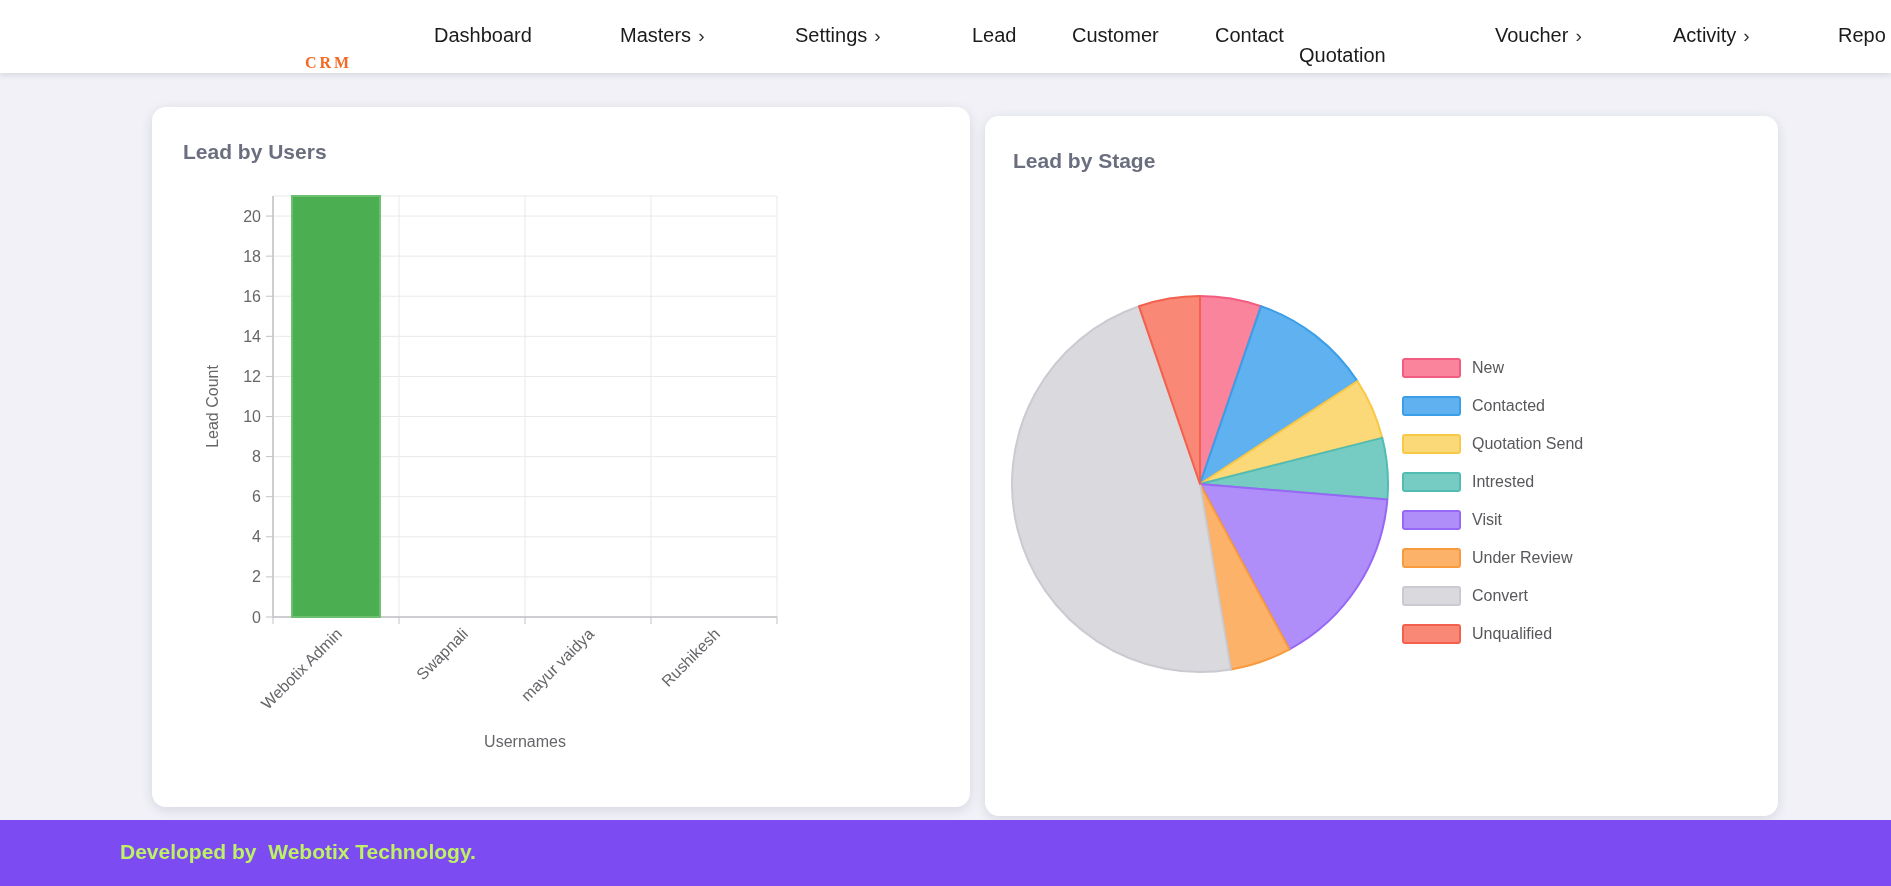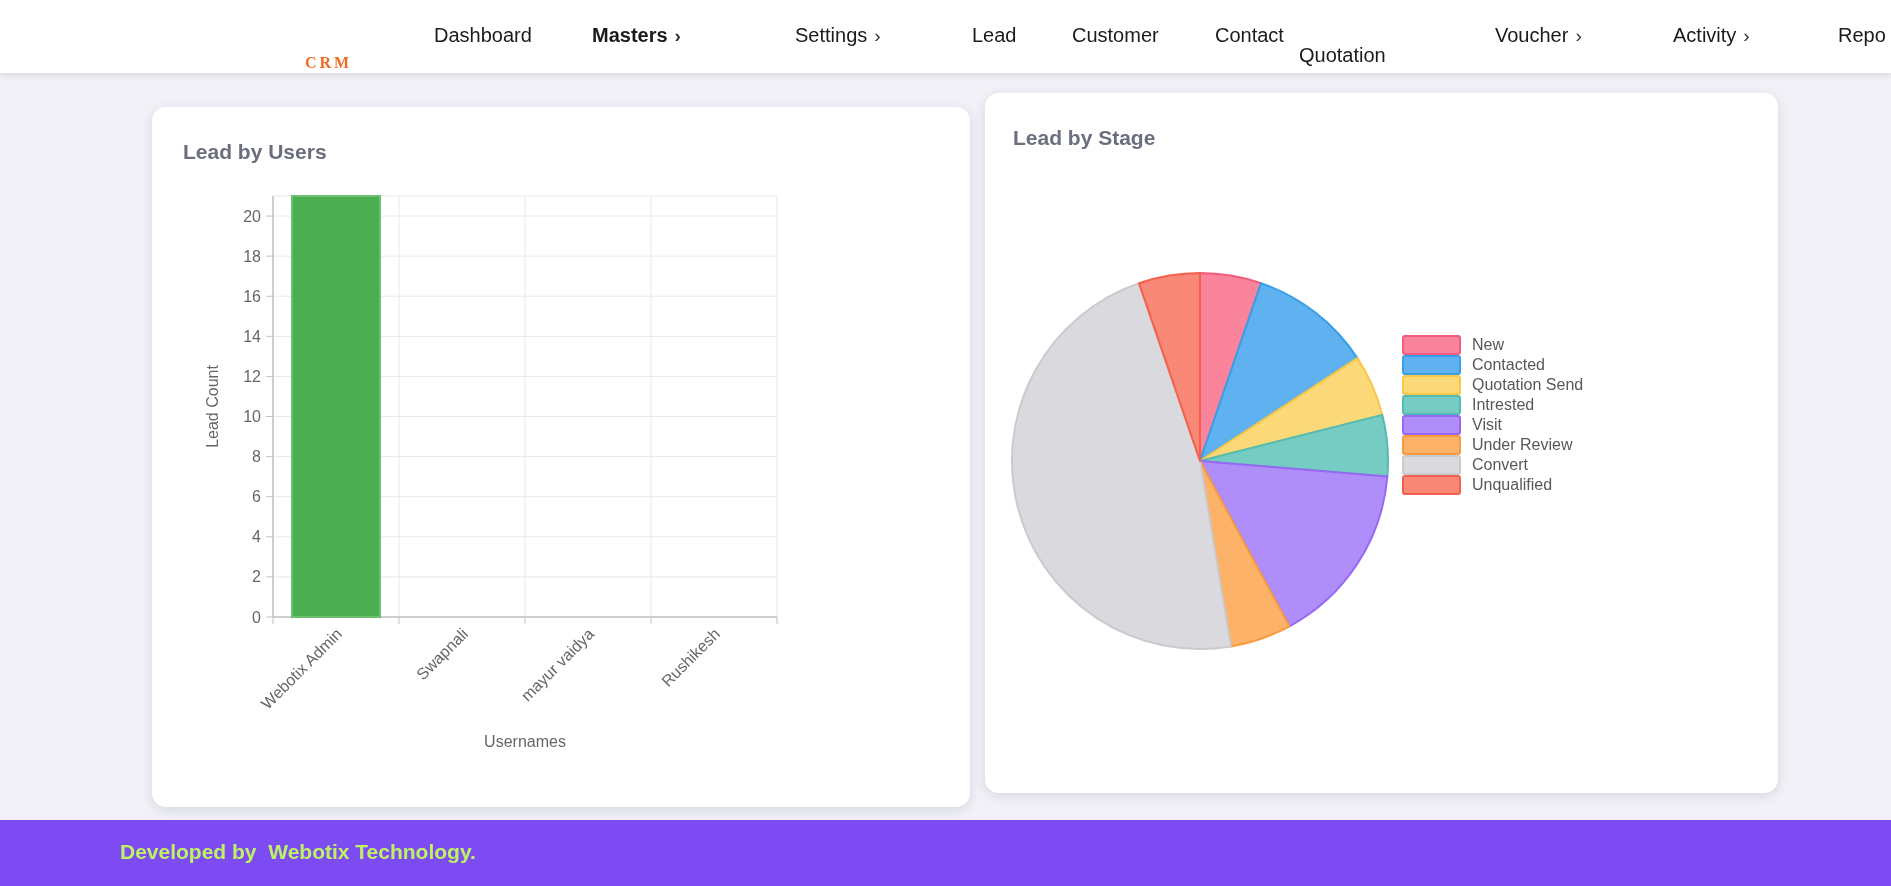--- a/index.html
+++ b/index.html
@@ -14,28 +14,28 @@
              font-size:45px;letter-spacing:-1px;line-height:42px;transform:scaleY(1.02);}
   .logo-tri{display:inline-block;margin:0 1px -1px 2px;}
   .logo-sub{position:absolute;left:242px;top:46px;color:#F26B24;font-weight:bold;
             font-size:16px;letter-spacing:3px;font-family:Liberation Serif, serif;}
   .nav-item{position:absolute;top:24px;font-size:20px;color:#1b1b1b;cursor:pointer;white-space:nowrap;}
   .nav-item .chev{font-size:19px;margin-left:7px;color:#333;}
 
   
   .card{position:absolute;background:#fff;border-radius:14px;box-shadow:0 3px 12px rgba(40,40,80,.13);}
   .card-bar{left:152px;top:107px;width:796px;height:700px;padding-left:22px;}
-  .card-pie{left:985px;top:93px;width:793px;height:700px;}
+  .card-pie{left:985px;top:116px;width:793px;height:700px;}
   .card-title{position:absolute;top:33px;font-size:21px;font-weight:bold;color:#6B6E7E;}
   .card-bar .card-title{left:31px;}
   .card-pie .card-title{left:28px;}
   .chart-svg{position:absolute;left:0;top:0;}
 
   
-  .legend{position:absolute;left:417px;top:242px;display:flex;flex-direction:column;gap:0;}
+  .legend{position:absolute;left:417px;top:242px;display:flex;flex-direction:column;gap:18px;}
   .legend-row{display:flex;align-items:center;gap:11px;cursor:pointer;}
   .legend-swatch{width:59px;height:20px;border-radius:3px;border:2px solid;box-sizing:border-box;}
   .legend-label{font-size:16px;color:#58585c;}
 
   
   .footer{position:absolute;left:0;top:820px;width:100%;height:66px;background:#7C4BF2;}
   .footer-text{position:absolute;left:120px;top:20px;color:#bef264;font-weight:bold;
                font-size:21px;white-space:pre;}
 
   text{font-family:"Liberation Sans",sans-serif;}
@@ -44,21 +44,21 @@
 <body>
 
 <div class="stage">
 
   <div class="topbar">
     <div class="logo">
       <div class="logo-sub">CRM</div>
     </div>
     <div id="nav-items">
         <div class="nav-item" style="left: 434px;"><span>Dashboard</span></div>
-        <div class="nav-item" style="left: 592px; font-weight: bold;"><span>Masters</span><span class="chev">›</span></div>
+        <div class="nav-item" style="left: 620px;"><span>Masters</span><span class="chev">›</span></div>
         <div class="nav-item" style="left: 795px;"><span>Settings</span><span class="chev">›</span></div>
         <div class="nav-item" style="left: 972px;"><span>Lead</span></div>
         <div class="nav-item" style="left: 1072px;"><span>Customer</span></div>
         <div class="nav-item" style="left: 1215px;"><span>Contact</span></div>
         <div class="nav-item" style="left: 1299px; margin-top: 20px;"><span>Quotation</span></div>
         <div class="nav-item" style="left: 1495px;"><span>Voucher</span><span class="chev">›</span></div>
         <div class="nav-item" style="left: 1673px;"><span>Activity</span><span class="chev">›</span></div>
         <div class="nav-item" style="left: 1838px;"><span>Repo</span></div>
       </div>
   </div>

